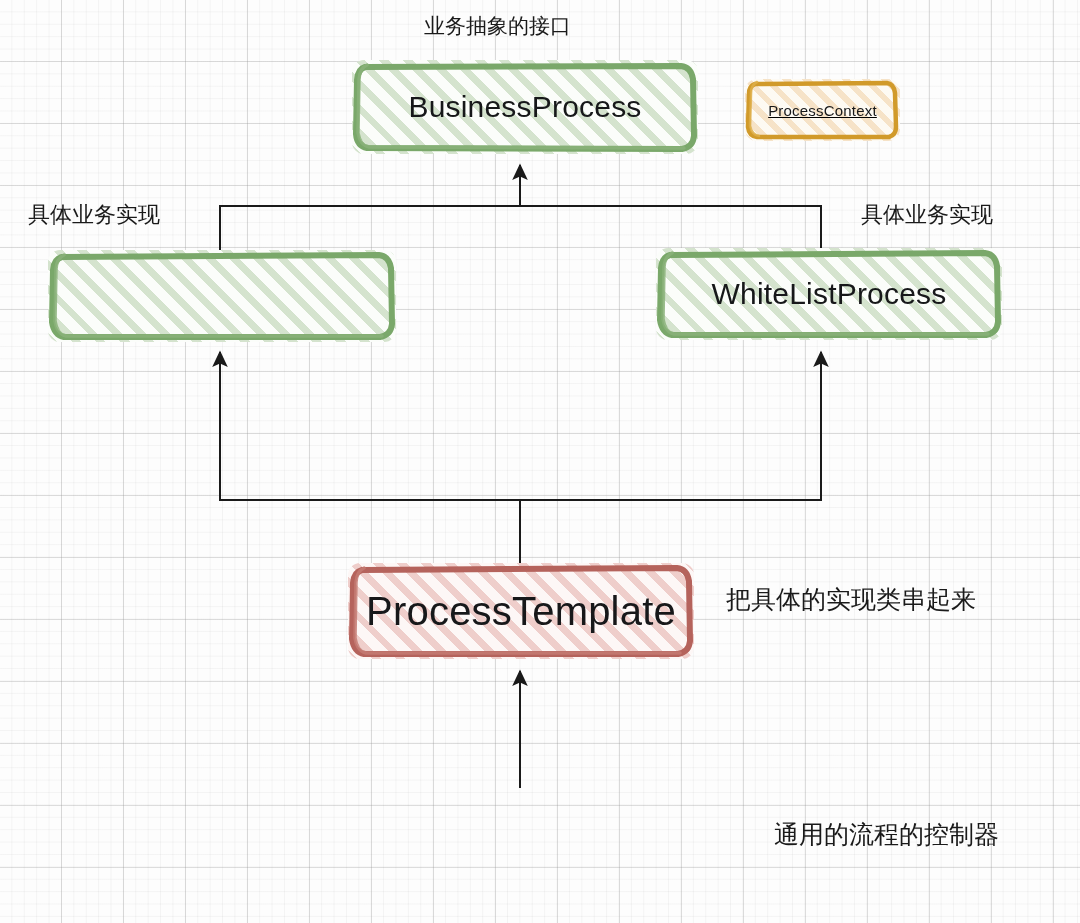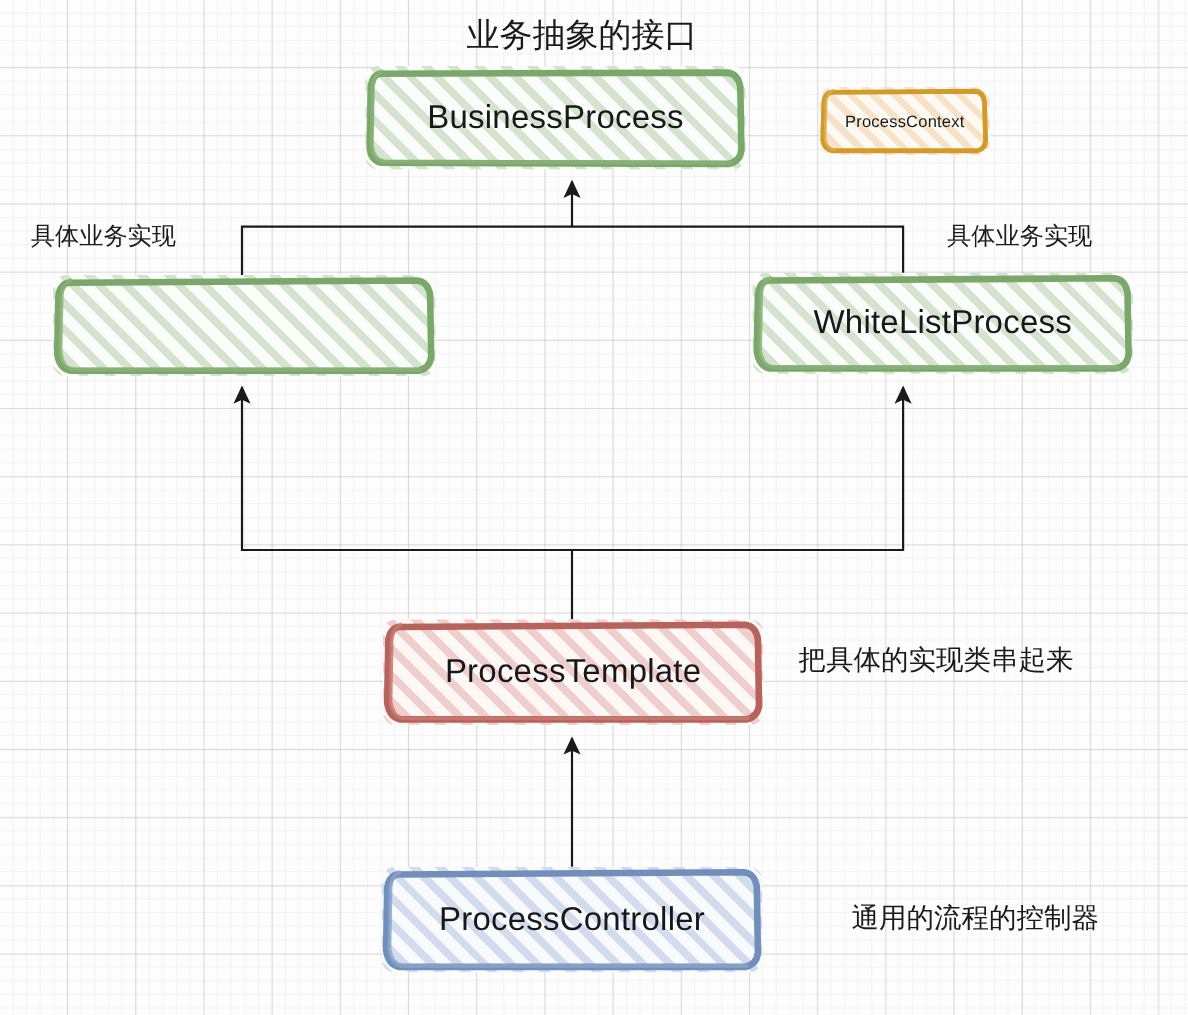--- a/index.html
+++ b/index.html
@@ -116,74 +116,66 @@
     <g stroke="#1a1a1a" stroke-width="2" fill="none" stroke-linecap="butt">
       <path d="M 520 563 L 520 500 L 220 500 L 220 352" marker-end="url(#arrow)"></path>
       <path d="M 520 500 L 821 500 L 821 352" marker-end="url(#arrow)"></path>
     </g>
 
     <g stroke="#1a1a1a" stroke-width="2" fill="none" stroke-linecap="butt">
       <path d="M 520 788 L 520 671" marker-end="url(#arrow)"></path>
     </g>
   </svg>
 
-  <div class="node green" id="n-business-process" style="left:332px; top:60px; width:346px; height:94px;">
+  <div class="node green" id="n-business-process" style="left:352px; top:60px; width:346px; height:94px;">
     <div class="hatch"></div>
     <svg class="sketchborder" viewBox="0 0 346 94" preserveAspectRatio="none" xmlns="http://www.w3.org/2000/svg">
       <path d="M13,7 Q6,9 5,20 L4,74 Q5,86 15,88 L330,89 Q341,87 342,76 L341,19 Q339,7 329,6 Z" fill="none" stroke="#7aa86a" stroke-width="6" stroke-linejoin="round" stroke-linecap="round"></path>
       <path d="M15,5 Q8,8 7,19 L6,73 Q8,85 17,87 L332,88" fill="none" stroke="#89b179" stroke-width="3.5" stroke-linecap="round" opacity="0.85"></path>
     </svg>
     <span class="nlabel" style="font-size:30px;">BusinessProcess</span>
   </div>
 
-  <div class="node orange" id="n-process-context" style="left:745px; top:79px; width:155px; height:62px;">
+  <div class="node orange" id="n-process-context" style="left:745px; top:79px; width:155px; height:62px;text-decoration:underline;">
     <div class="hatch"></div>
     <svg class="sketchborder" viewBox="0 0 155 62" preserveAspectRatio="none" xmlns="http://www.w3.org/2000/svg">
       <path d="M10,5 Q4,7 4,15 L3,48 Q4,57 12,58 L144,58 Q151,56 151,48 L150,14 Q149,5 142,4 Z" fill="none" stroke="#d19a2a" stroke-width="4.5" stroke-linejoin="round" stroke-linecap="round"></path>
       <path d="M12,3 Q6,6 6,14 L5,47 Q7,56 14,57" fill="none" stroke="#deae48" stroke-width="2.6" stroke-linecap="round" opacity="0.85"></path>
     </svg>
     <span class="nlabel" style="font-size:15px;">ProcessContext</span>
   </div>
 
   <div class="node green" id="n-send-message-process" style="left:48px; top:250px; width:348px; height:92px;">
     <div class="hatch"></div>
     <svg class="sketchborder" viewBox="0 0 348 92" preserveAspectRatio="none" xmlns="http://www.w3.org/2000/svg">
       <path d="M14,7 Q6,9 5,20 L4,72 Q6,85 16,87 L332,87 Q343,85 344,74 L343,18 Q341,6 331,5 Z" fill="none" stroke="#7aa86a" stroke-width="6" stroke-linejoin="round" stroke-linecap="round"></path>
       <path d="M16,5 Q9,8 8,19 L7,71 Q9,84 18,86 L334,86" fill="none" stroke="#89b179" stroke-width="3.5" stroke-linecap="round" opacity="0.85"></path>
     </svg>
   </div>
 
-  <div class="node green" id="n-white-list-process" style="left:684px; top:248px; width:346px; height:92px;">
+  <div class="node green" id="n-white-list-process" style="left:656px; top:248px; width:346px; height:92px;">
     <div class="hatch"></div>
     <svg class="sketchborder" viewBox="0 0 346 92" preserveAspectRatio="none" xmlns="http://www.w3.org/2000/svg">
       <path d="M14,7 Q6,9 5,20 L4,72 Q6,85 16,87 L330,87 Q341,85 342,74 L341,18 Q339,6 329,5 Z" fill="none" stroke="#7aa86a" stroke-width="6" stroke-linejoin="round" stroke-linecap="round"></path>
       <path d="M16,5 Q9,8 8,19 L7,71 Q9,84 18,86 L332,86" fill="none" stroke="#89b179" stroke-width="3.5" stroke-linecap="round" opacity="0.85"></path>
     </svg>
     <span class="nlabel" style="font-size:30px;">WhiteListProcess</span>
   </div>
 
   <div class="node red" id="n-process-template" style="left:348px; top:563px; width:346px; height:96px;">
     <div class="hatch"></div>
     <svg class="sketchborder" viewBox="0 0 346 96" preserveAspectRatio="none" xmlns="http://www.w3.org/2000/svg">
       <path d="M14,7 Q6,9 5,20 L4,76 Q6,89 16,91 L330,91 Q341,89 342,78 L341,18 Q339,6 329,5 Z" fill="none" stroke="#b5635c" stroke-width="6" stroke-linejoin="round" stroke-linecap="round"></path>
       <path d="M16,5 Q9,8 8,19 L7,75 Q9,88 18,90 L332,90" fill="none" stroke="#c47a72" stroke-width="3.5" stroke-linecap="round" opacity="0.85"></path>
     </svg>
-    <span class="nlabel" style="font-size:30px;">ProcessTemplate</span>
+    <span class="nlabel" style="font-size:40px;">ProcessTemplate</span>
   </div>
 
-  <div class="node blue" id="n-process-controller" style="left:347px; top:788px; width:346px; height:96px;">
-    <div class="hatch"></div>
-    <svg class="sketchborder" viewBox="0 0 346 96" preserveAspectRatio="none" xmlns="http://www.w3.org/2000/svg">
-      <path d="M14,7 Q6,9 5,20 L4,76 Q6,89 16,91 L330,91 Q341,89 342,78 L341,18 Q339,6 329,5 Z" fill="none" stroke="#7090bb" stroke-width="6" stroke-linejoin="round" stroke-linecap="round"></path>
-      <path d="M16,5 Q9,8 8,19 L7,75 Q9,88 18,90 L332,90" fill="none" stroke="#89a4c8" stroke-width="3.5" stroke-linecap="round" opacity="0.85"></path>
-    </svg>
-    <span class="nlabel" style="font-size:30px;">ProcessController</span>
-  </div>
 
-  <div class="anno" style="left:424px; top:12px; font-size:30px;">业务抽象的接口</div>
+  <div class="anno" style="left:424px; top:12px; font-size:21px;">业务抽象的接口</div>
 
 
   <div class="anno" style="left:28px; top:200px; font-size:22px;">具体业务实现</div>
 
   <div class="anno" style="left:861px; top:200px; font-size:22px;">具体业务实现</div>
 
   <div class="anno" style="left:726px; top:583px; font-size:25px;">把具体的实现类串起来</div>
 
   <div class="anno" style="left:756px; top:818px; font-size:25px;margin-left:18px;">通用的流程的控制器</div>
 

